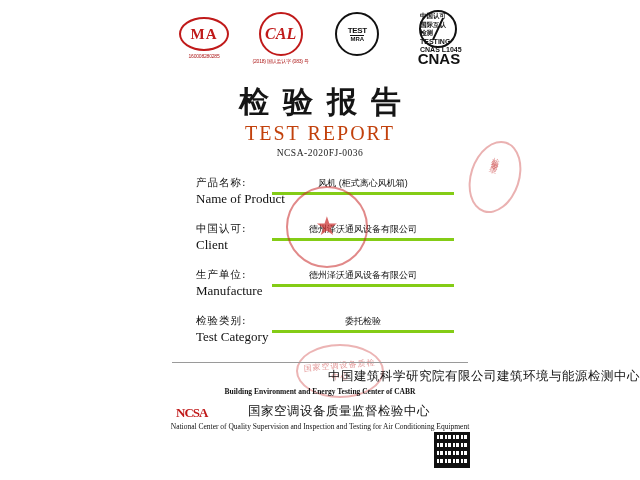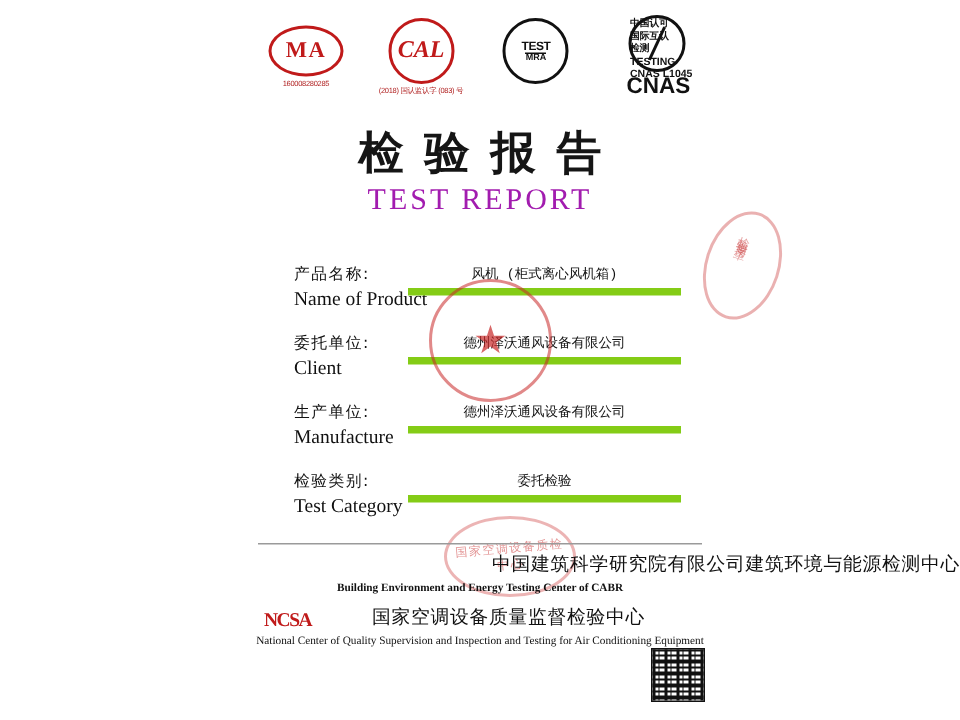--- a/index.html
+++ b/index.html
@@ -124,21 +124,21 @@
     font-weight: bold;
     color: #151515;
     font-family: "DejaVu Serif", serif;
   }
   .title-en {
     position: absolute;
     top: 122px; left: 0; width: 640px;
     text-align: center;
     font-size: 20px;
     letter-spacing: 2px;
-    color: #a21caf;
+    color: #c2410c;
     font-family: "Liberation Serif", serif;
   }
   .report-no {
     position: absolute;
     top: 148px; left: 0; width: 640px;
     text-align: center;
     font-size: 9.5px;
     letter-spacing: 0.5px;
     color: #222;
     font-family: "Liberation Serif", serif;
@@ -173,25 +173,25 @@
     font-family: "Liberation Serif", serif;
     margin-top: 1px;
     white-space: nowrap;
   }
   .field-value {
     position: absolute;
     left: 76px;
     top: 0;
     width: 182px;
     height: 16px;
-    border-bottom: 5px solid #84cc16;
+    border-bottom: 3px solid #84cc16;
     text-align: center;
     font-size: 9px;
     color: #111;
-    font-family: Liberation Mono, monospace;
+    font-family: Liberation Sans, sans-serif;
     line-height: 14px;
     white-space: nowrap;
     overflow: hidden;
   }
 
   
   .issuer {
     position: absolute;
     left: 0; top: 368px;
     width: 640px;
@@ -340,34 +340,35 @@
   <div class="cnas-right">
     <div>中国认可</div>
     <div>国际互认</div>
     <div>检测</div>
     <div class="en">TESTING</div>
     <div class="en">CNAS L1045</div>
   </div>
 
   <div class="title-cn">检验报告</div>
   <div class="title-en">TEST REPORT</div>
+  <div class="report-no">NCSA-2020FJ-0036</div>
 
   <div class="fields">
 
     <div class="field-row">
       <div class="field-label">
         <div class="f-cn">产品名称:</div>
         <div class="f-en">Name of Product</div>
       </div>
       <div class="field-value">风机 (柜式离心风机箱)</div>
     </div>
 
     <div class="field-row">
       <div class="field-label">
-        <div class="f-cn">委托单位:</div>
+        <div class="f-cn">中国认可:</div>
         <div class="f-en">Client</div>
       </div>
       <div class="field-value">德州泽沃通风设备有限公司</div>
     </div>
 
     <div class="field-row">
       <div class="field-label">
         <div class="f-cn">生产单位:</div>
         <div class="f-en">Manufacture</div>
       </div>

